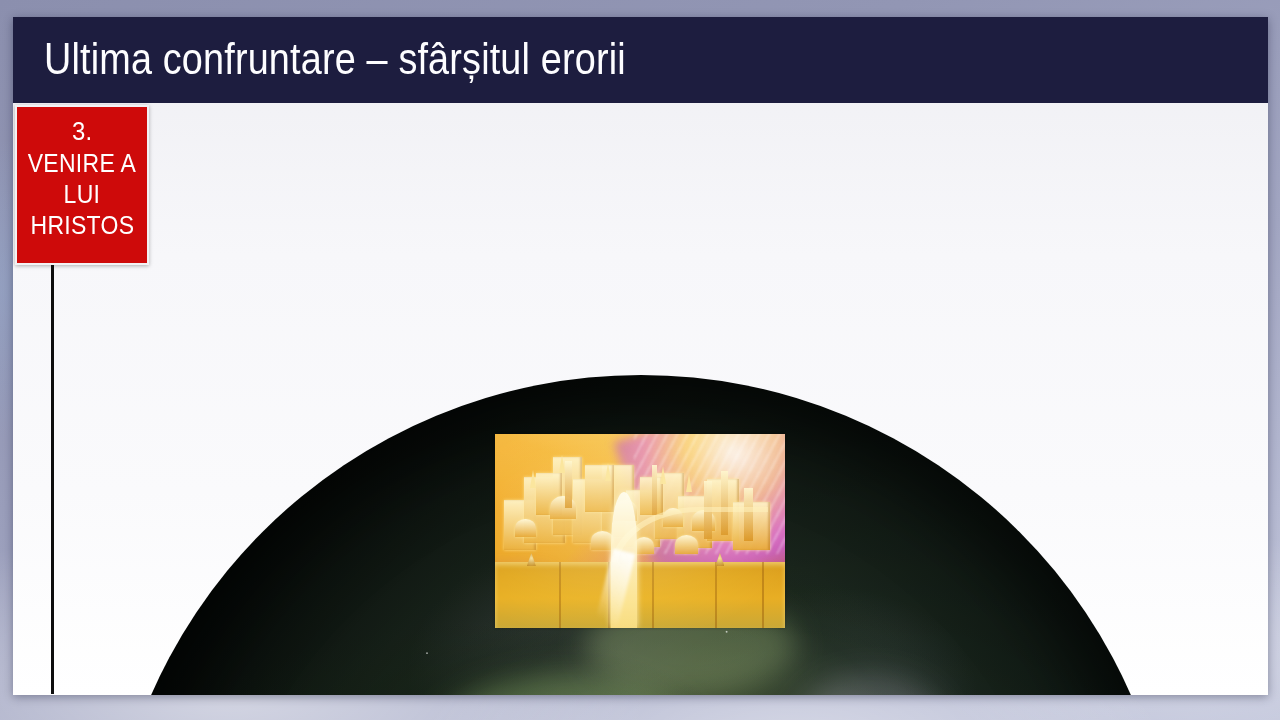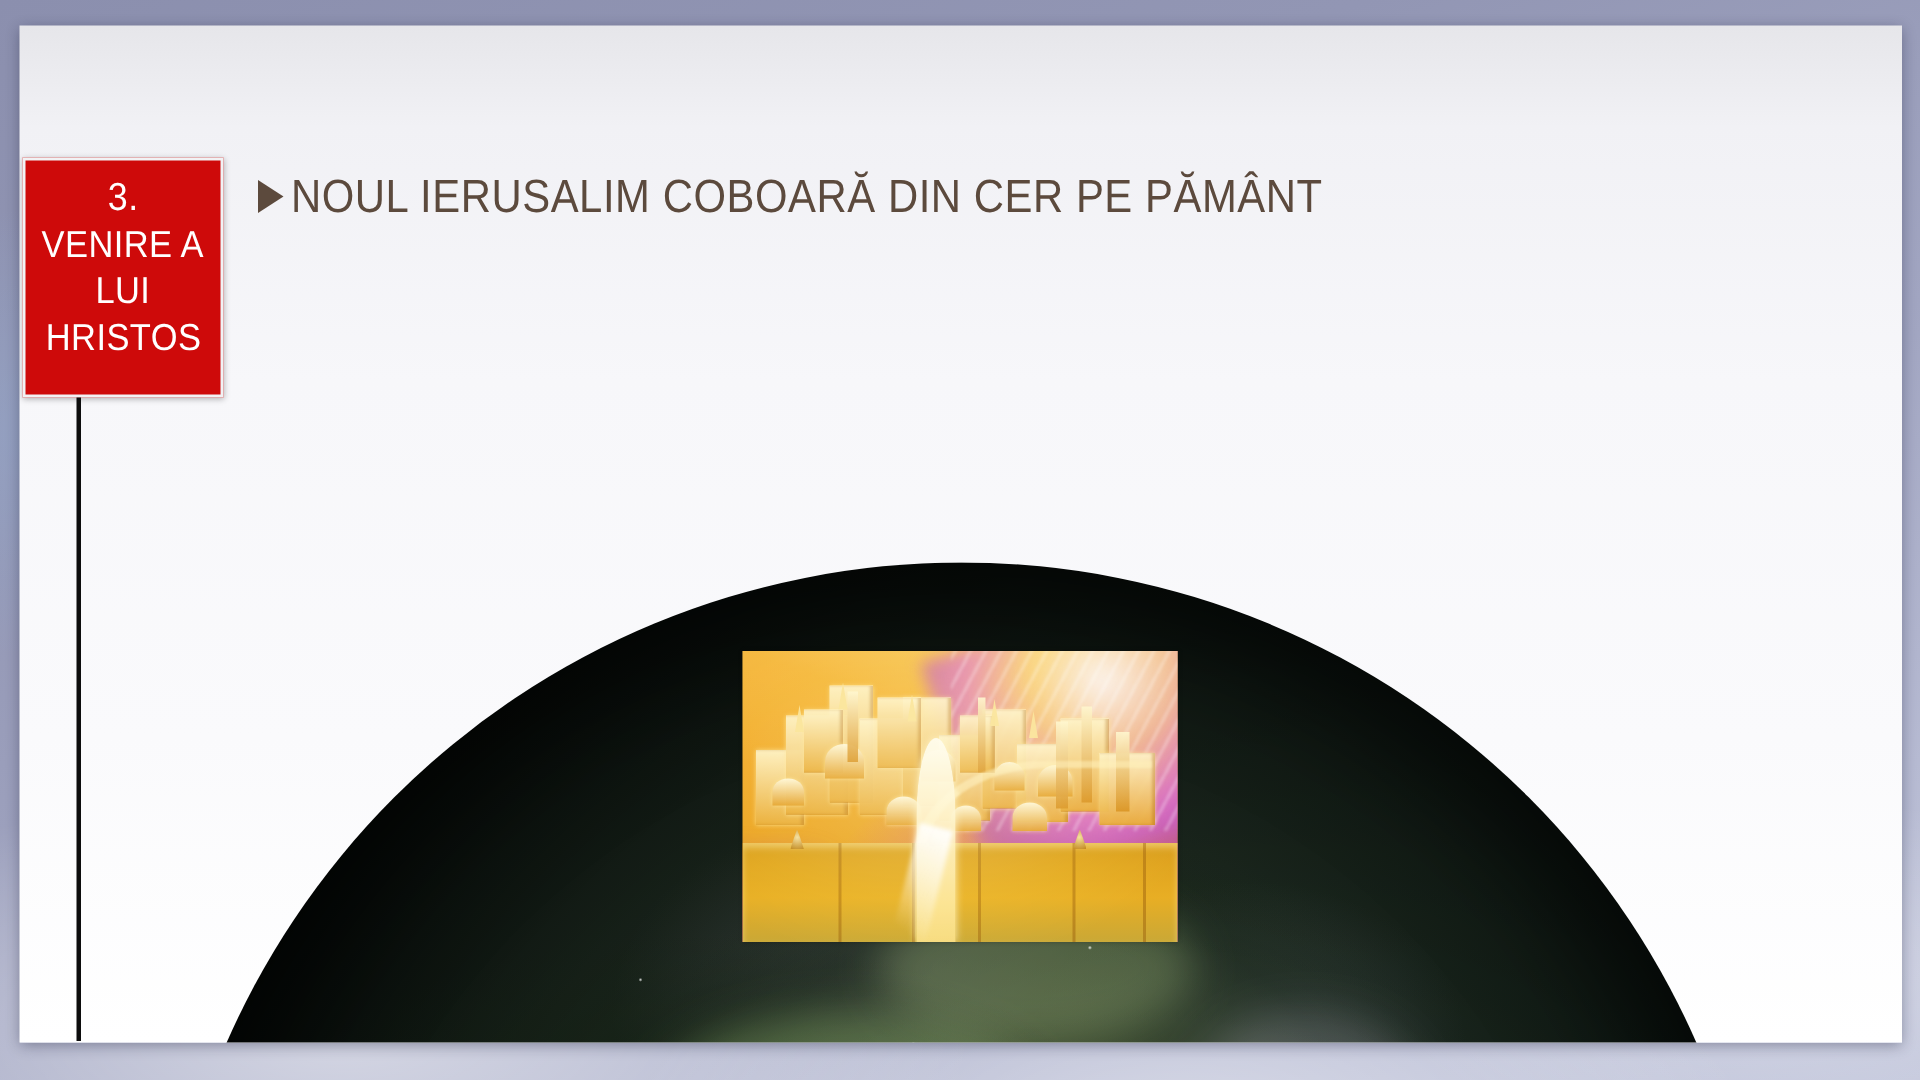--- a/index.html
+++ b/index.html
@@ -413,29 +413,28 @@
         <div class="wall-seam" style="left:92%;"></div>
       </div>
       <div class="wall-finial" style="left:11%; bottom:32%;"></div>
       <div class="wall-finial" style="left:43%; bottom:33%;"></div>
       <div class="wall-finial" style="left:76%; bottom:32%;"></div>
       <div class="gate"></div>
       <div class="gate-beam"></div>
       <div class="haze"></div>
     </div>
 
+    <div id="title-bar">
+      <div id="title-text">Ultima confruntare – sfârșitul erorii</div>
+    </div>
 
     <div id="chapter-badge">
       <div class="badge-line num">3.</div>
       <div class="badge-line">VENIRE A</div>
       <div class="badge-line">LUI</div>
       <div class="badge-line">HRISTOS</div>
     </div>
 
     <div id="timeline-rule"></div>
 
-    <div id="bullet-row">
-      <span id="bullet-marker"></span>
-      <span id="bullet-text">NOUL IERUSALIM COBOARĂ DIN CER PE PĂMÂNT</span>
-    </div>
 
   </div>
 </div>
 
 </body></html>

